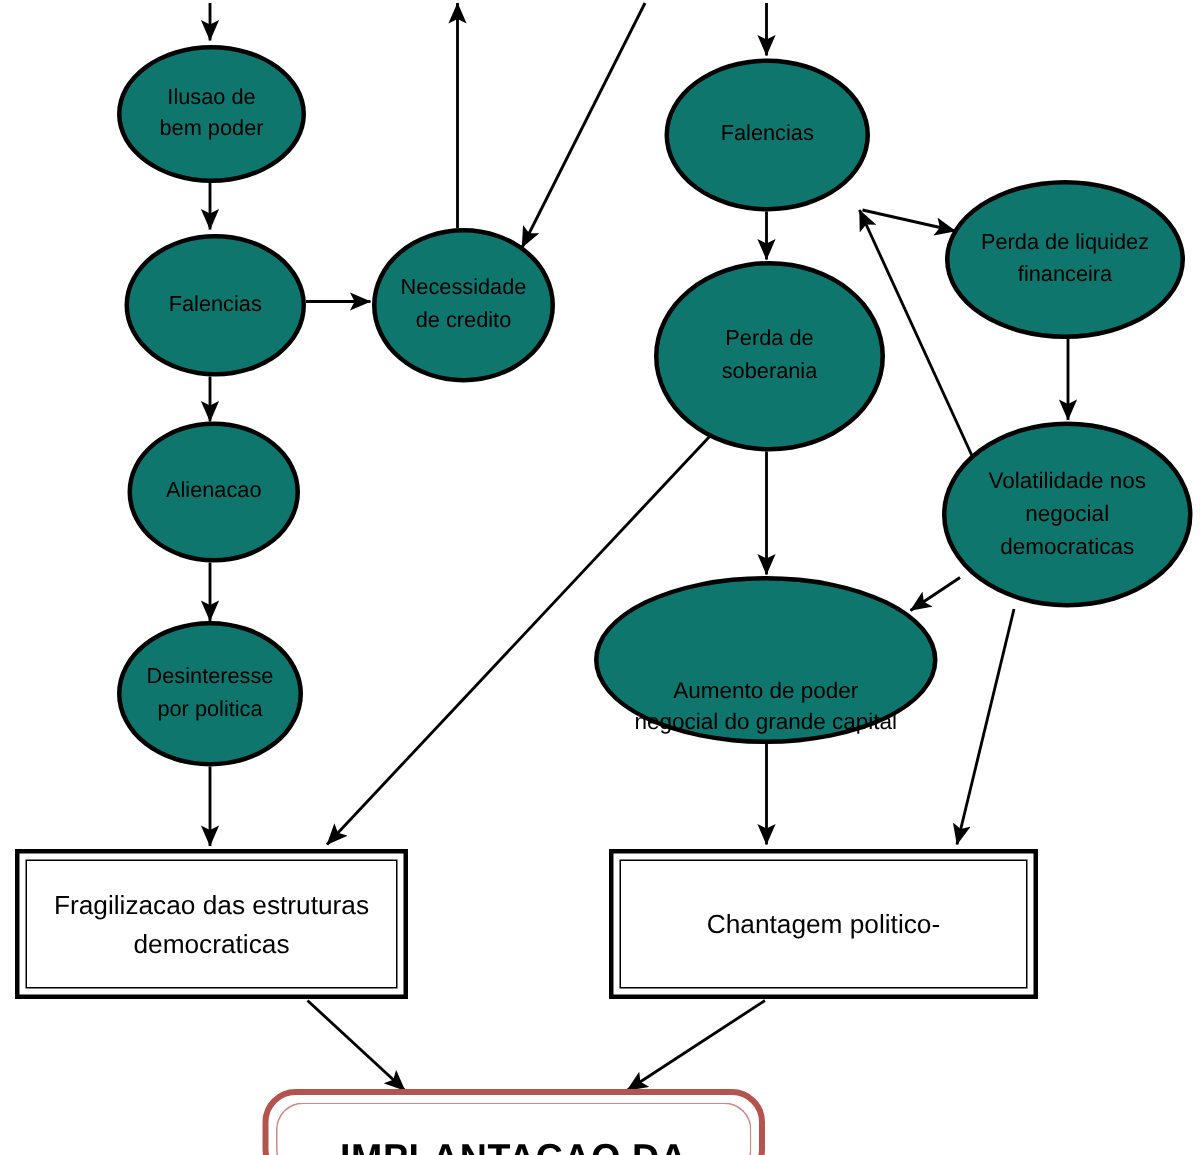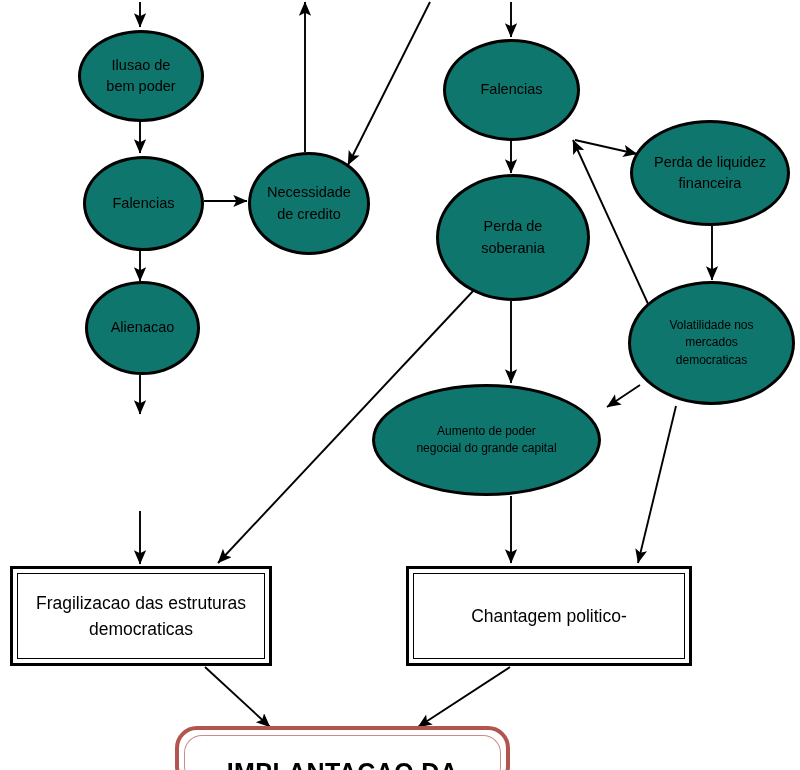--- a/index.html
+++ b/index.html
@@ -16,21 +16,21 @@
   .boxdbl .inner{position:absolute;left:4px;top:4px;right:4px;bottom:4px;
                  border:1px solid #000;display:flex;align-items:center;
                  justify-content:center;line-height:1.5;}
   .redbox{border:4px solid #b4544f;border-radius:22px;background:#fff;
           display:flex;align-items:flex-start;justify-content:center;
           box-sizing:border-box;}
   .redbox .inner2{position:absolute;left:5px;top:5px;right:5px;bottom:0;
                   border:1px solid #cf8a87;border-bottom:none;border-radius:18px;}
   .redbox .rlbl{position:relative;z-index:2;font-weight:bold;font-size:25px;
                 letter-spacing:.4px;color:#000;padding-top:28px;}
-  .f13{font-size:12px;}
+  .f13{font-size:15px;}
   .f14{font-size:14.5px;}
   .f17{font-size:17.5px;}
 </style>
 </head>
 <body>
 
 <div id="stage">
 
   <svg id="edges" viewBox="0 0 800 770" xmlns="http://www.w3.org/2000/svg">
     <defs>
@@ -97,20 +97,26 @@
     <span class="lbl">
       <span>Necessidade</span><br>
       <span>de credito</span>
     </span>
   </div>
 
   <div class="node ellipse f14" style="left:85px;top:281px;width:115px;height:94px;">
     <span class="lbl">Alienacao</span>
   </div>
 
+  <div class="node ellipse f14" style="left:78px;top:414px;width:124px;height:97px;">
+    <span class="lbl">
+      <span>Desinteresse</span><br>
+      <span>por politica</span>
+    </span>
+  </div>
 
   <div class="node ellipse f14" style="left:630px;top:120px;width:160px;height:106px;">
     <span class="lbl">
       <span>Perda de liquidez</span><br>
       <span>financeira</span>
     </span>
   </div>
 
   <div class="node ellipse f14" style="left:443px;top:39px;width:137px;height:102px;">
     <span class="lbl">Falencias</span>
@@ -119,26 +125,26 @@
   <div class="node ellipse f14" style="left:436px;top:174px;width:154px;height:127px;">
     <span class="lbl">
       <span>Perda de</span><br>
       <span>soberania</span>
     </span>
   </div>
 
   <div class="node ellipse f13" style="left:628px;top:281px;width:167px;height:124px;">
     <span class="lbl">
       <span>Volatilidade nos</span><br>
-      <span>mercados</span><br>
+      <span>negocial</span><br>
       <span>democraticas</span>
     </span>
   </div>
 
-  <div class="node ellipse f13" style="left:372px;top:384px;width:229px;height:112px;">
+  <div class="node ellipse f13" style="left:396px;top:384px;width:229px;height:112px;align-items:flex-end;">
     <span class="lbl">
       <span>Aumento de poder</span><br>
       <span>negocial do grande capital</span>
     </span>
   </div>
 
   <div class="node boxdbl" style="left:10px;top:566px;width:262px;height:100px;">
     <div class="inner f17">
       <div>
         <span>Fragilizacao das estruturas</span><br>

